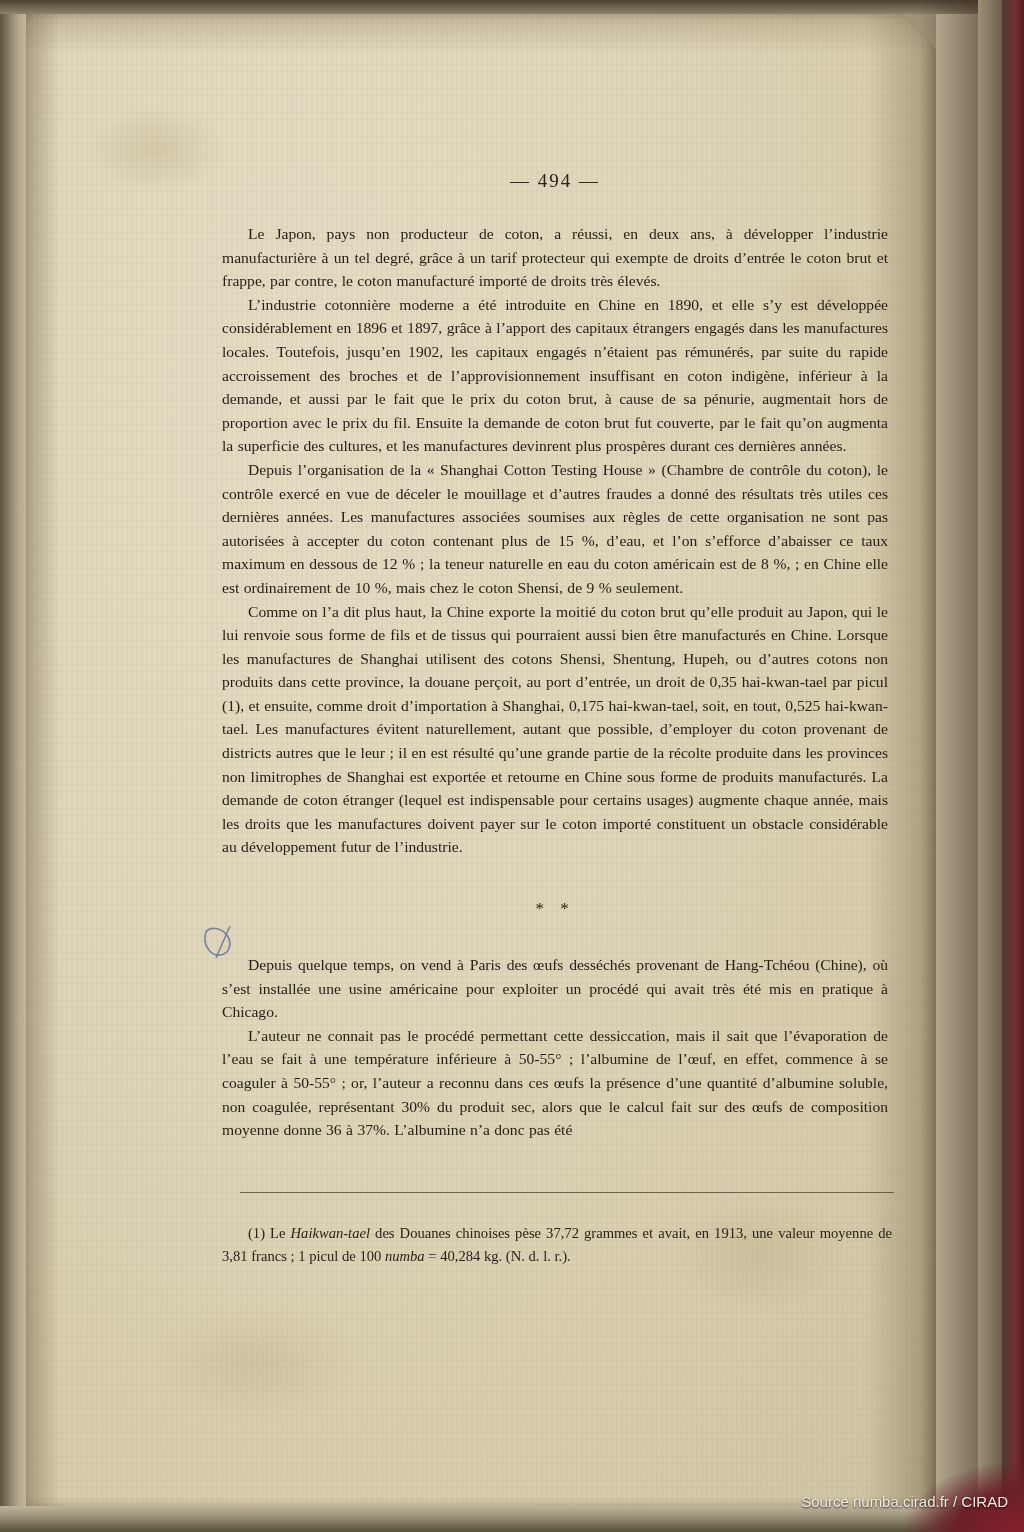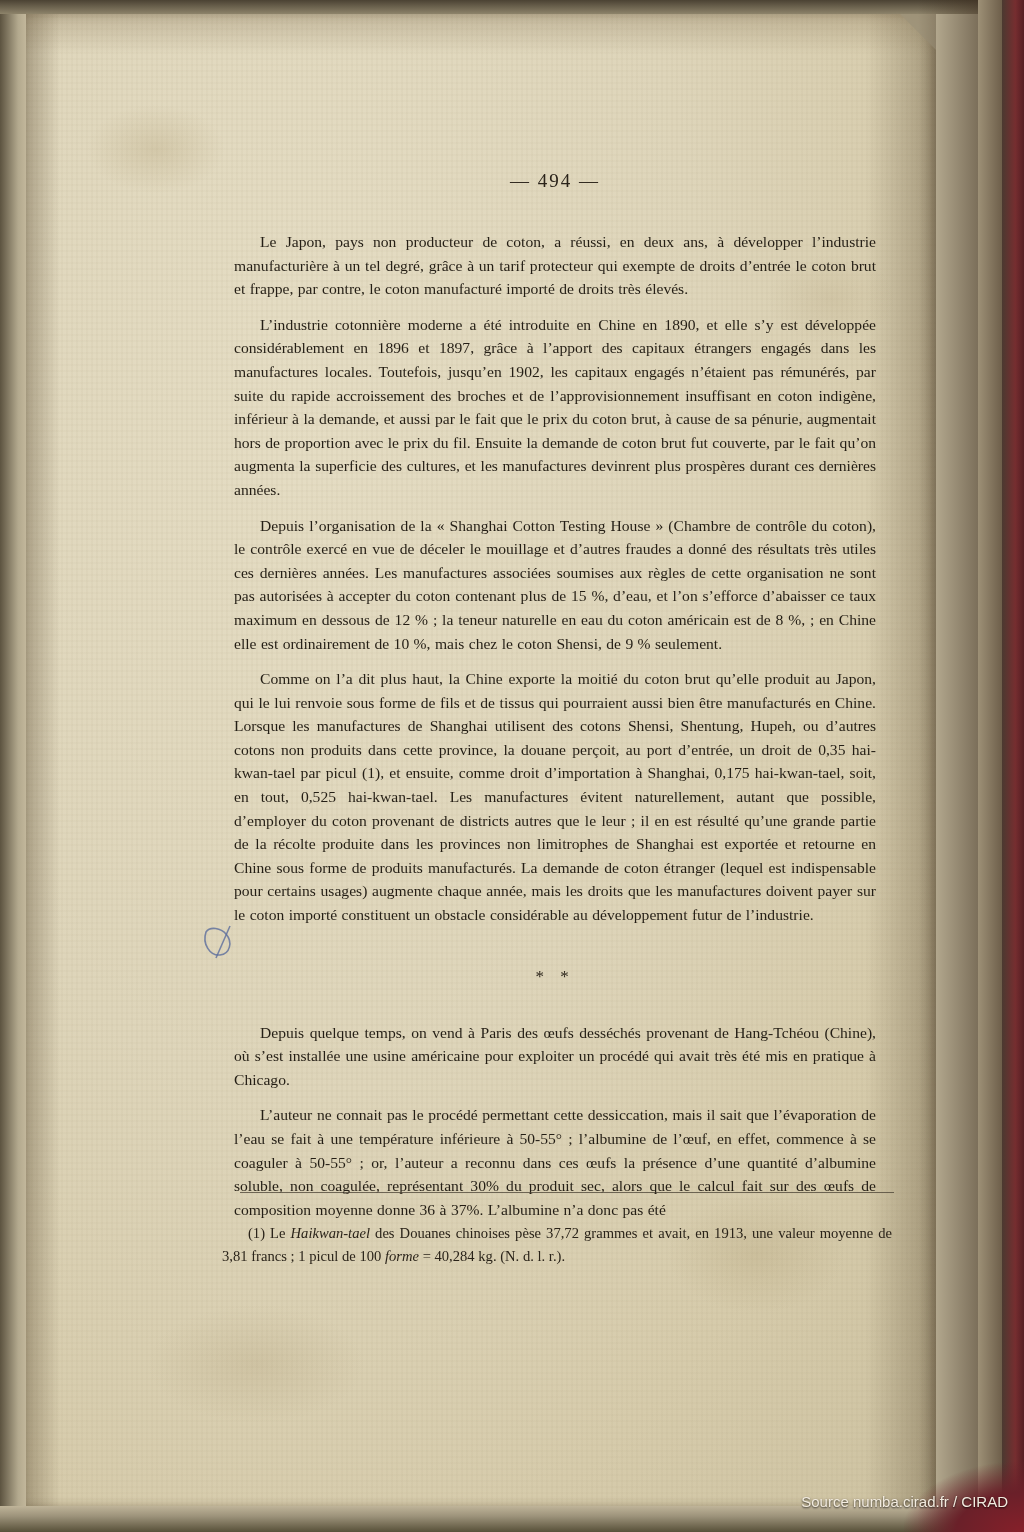--- a/index.html
+++ b/index.html
@@ -106,25 +106,25 @@
     position: absolute;
     left: 222px;
     top: 170px;
     width: 666px;
     color: #221c14;
   }
   .folio {
     text-align: center;
     font-size: 19px;
     letter-spacing: 2px;
-    margin: 0 0 38px 0;
+    margin: 0 0 30px 0;
     color: #2a231a;
   }
   p.para {
-    margin: 12px;
+    margin: 0;
     font-size: 15.6px;
     line-height: 23.6px;
     text-align: justify;
     text-indent: 26px;
     color: #241e15;
     word-spacing: .5px;
   }
   .sep {
     text-align: center;
     font-size: 17px;
@@ -223,18 +223,18 @@
   </div>
 
   <svg class="pencil" viewBox="0 0 46 40">
     <path d="M6 10 C2 22, 10 34, 20 33 C30 32, 33 20, 26 12 C21 6, 10 4, 6 10 Z" fill="none" stroke="#5b6d9c" stroke-width="1.6" opacity=".8"></path>
     <path d="M30 4 L16 36" fill="none" stroke="#5b6d9c" stroke-width="1.6" opacity=".8"></path>
   </svg>
 
   <div class="fn-rule"></div>
 
   <div class="footnote">
-    <span>(1)</span><span> Le </span><span class="it">Haikwan-tael</span><span> des Douanes chinoises pèse 37,72 grammes et avait, en 1913, une valeur moyenne de 3,81 francs ; 1 picul de 100 </span><span class="it">forme</span><span> = 40,284 kg. (N. d. l. r.).</span>
+    <span>(1)</span><span> Le </span><span class="it">Haikwan-tael</span><span> des Douanes chinoises pèse 37,72 grammes et avait, en 1913, une valeur moyenne de 3,81 francs ; 1 picul de 100 </span><span class="it">numba</span><span> = 40,284 kg. (N. d. l. r.).</span>
   </div>
 
   <div class="source">Source numba.cirad.fr / CIRAD</div>
 
 </div>
 
 </body></html>

